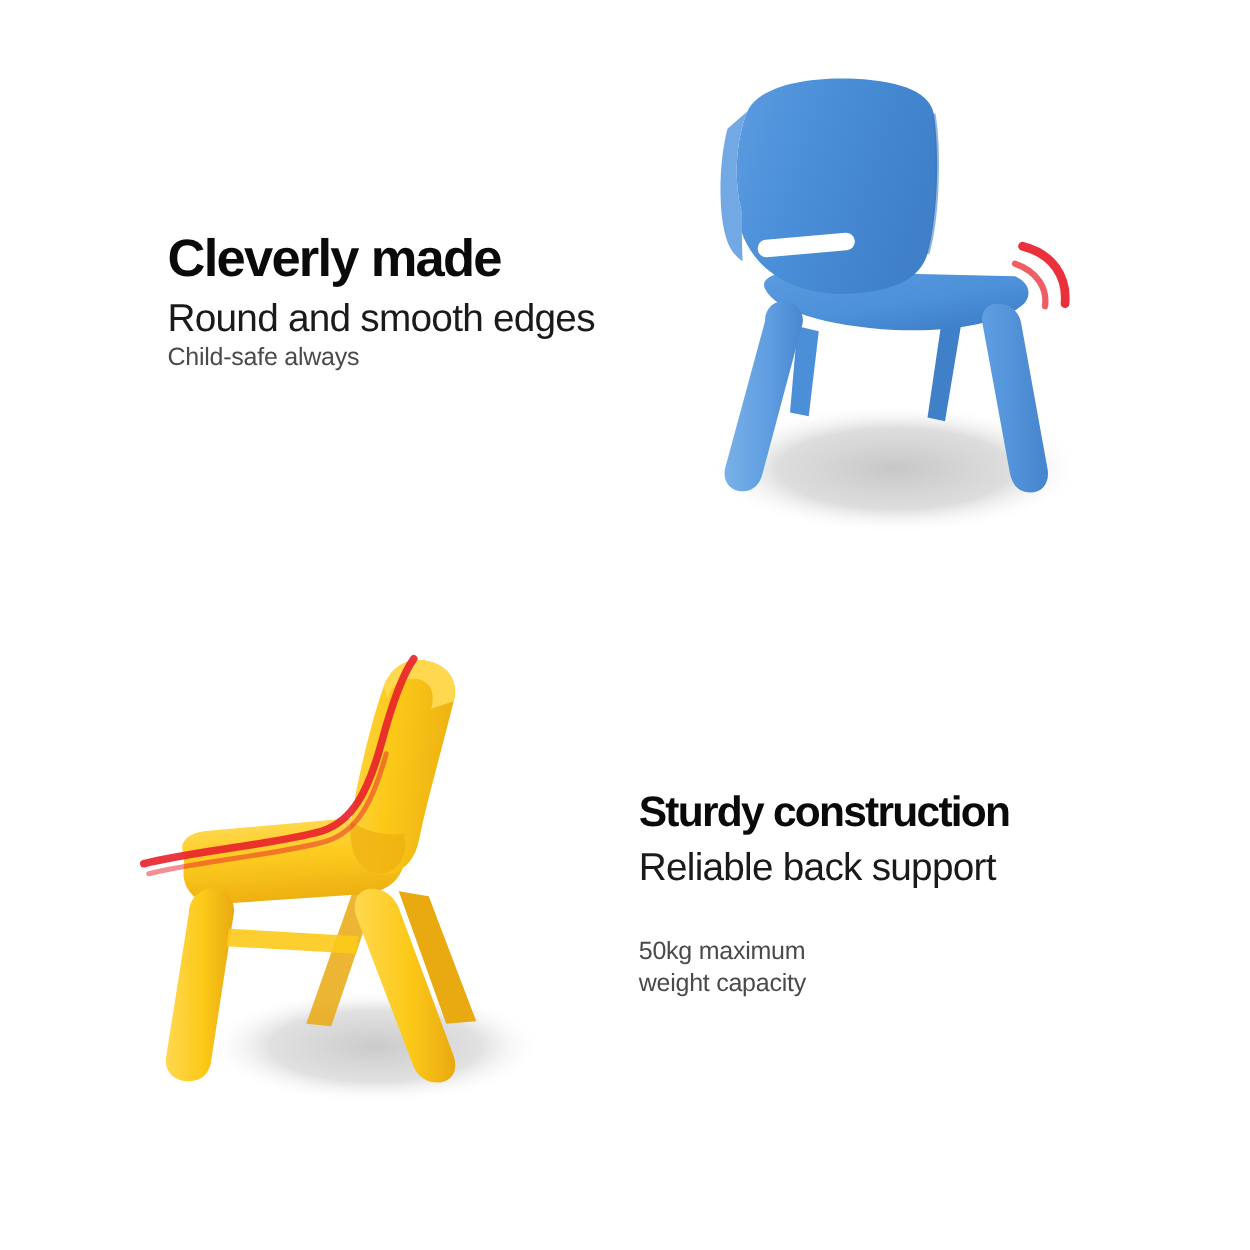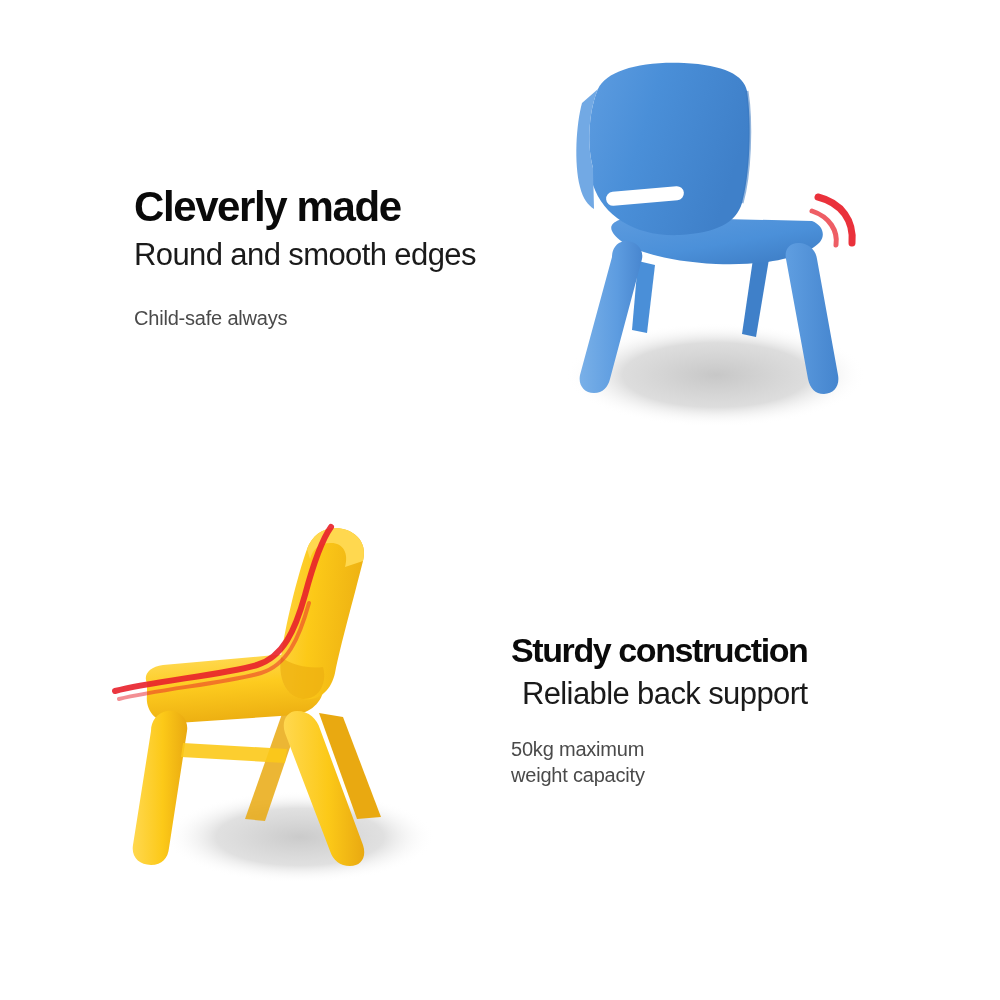--- a/index.html
+++ b/index.html
@@ -45,29 +45,29 @@
     line-height: 1.32;
     white-space: pre-line;
   }
 
   #block-cleverly {
     left: 134px;
     top: 186px;
   }
   #block-cleverly .headline { font-size: 42px; }
   #block-cleverly .subhead  { font-size: 31px; margin-top: 10px; }
-  #block-cleverly .detail   { font-size: 20px; margin-top: 32px; }
+  #block-cleverly .detail   { font-size: 20px; }
 
   #block-sturdy {
     left: 511px;
     top: 633px;
   }
   #block-sturdy .headline { font-size: 34px; }
-  #block-sturdy .subhead  { font-size: 31px; margin-top: 10px; text-align: right; }
-  #block-sturdy .detail   { font-size: 20px; margin-top: 24px; }
+  #block-sturdy .subhead  { font-size: 31px; margin-top: 10px; }
+  #block-sturdy .detail   { font-size: 20px; margin-top: 36px; }
 
   
   .product {
     position: absolute;
   }
   #chair-blue {
     left: 520px;
     top: 45px;
     width: 400px;
     height: 420px;

